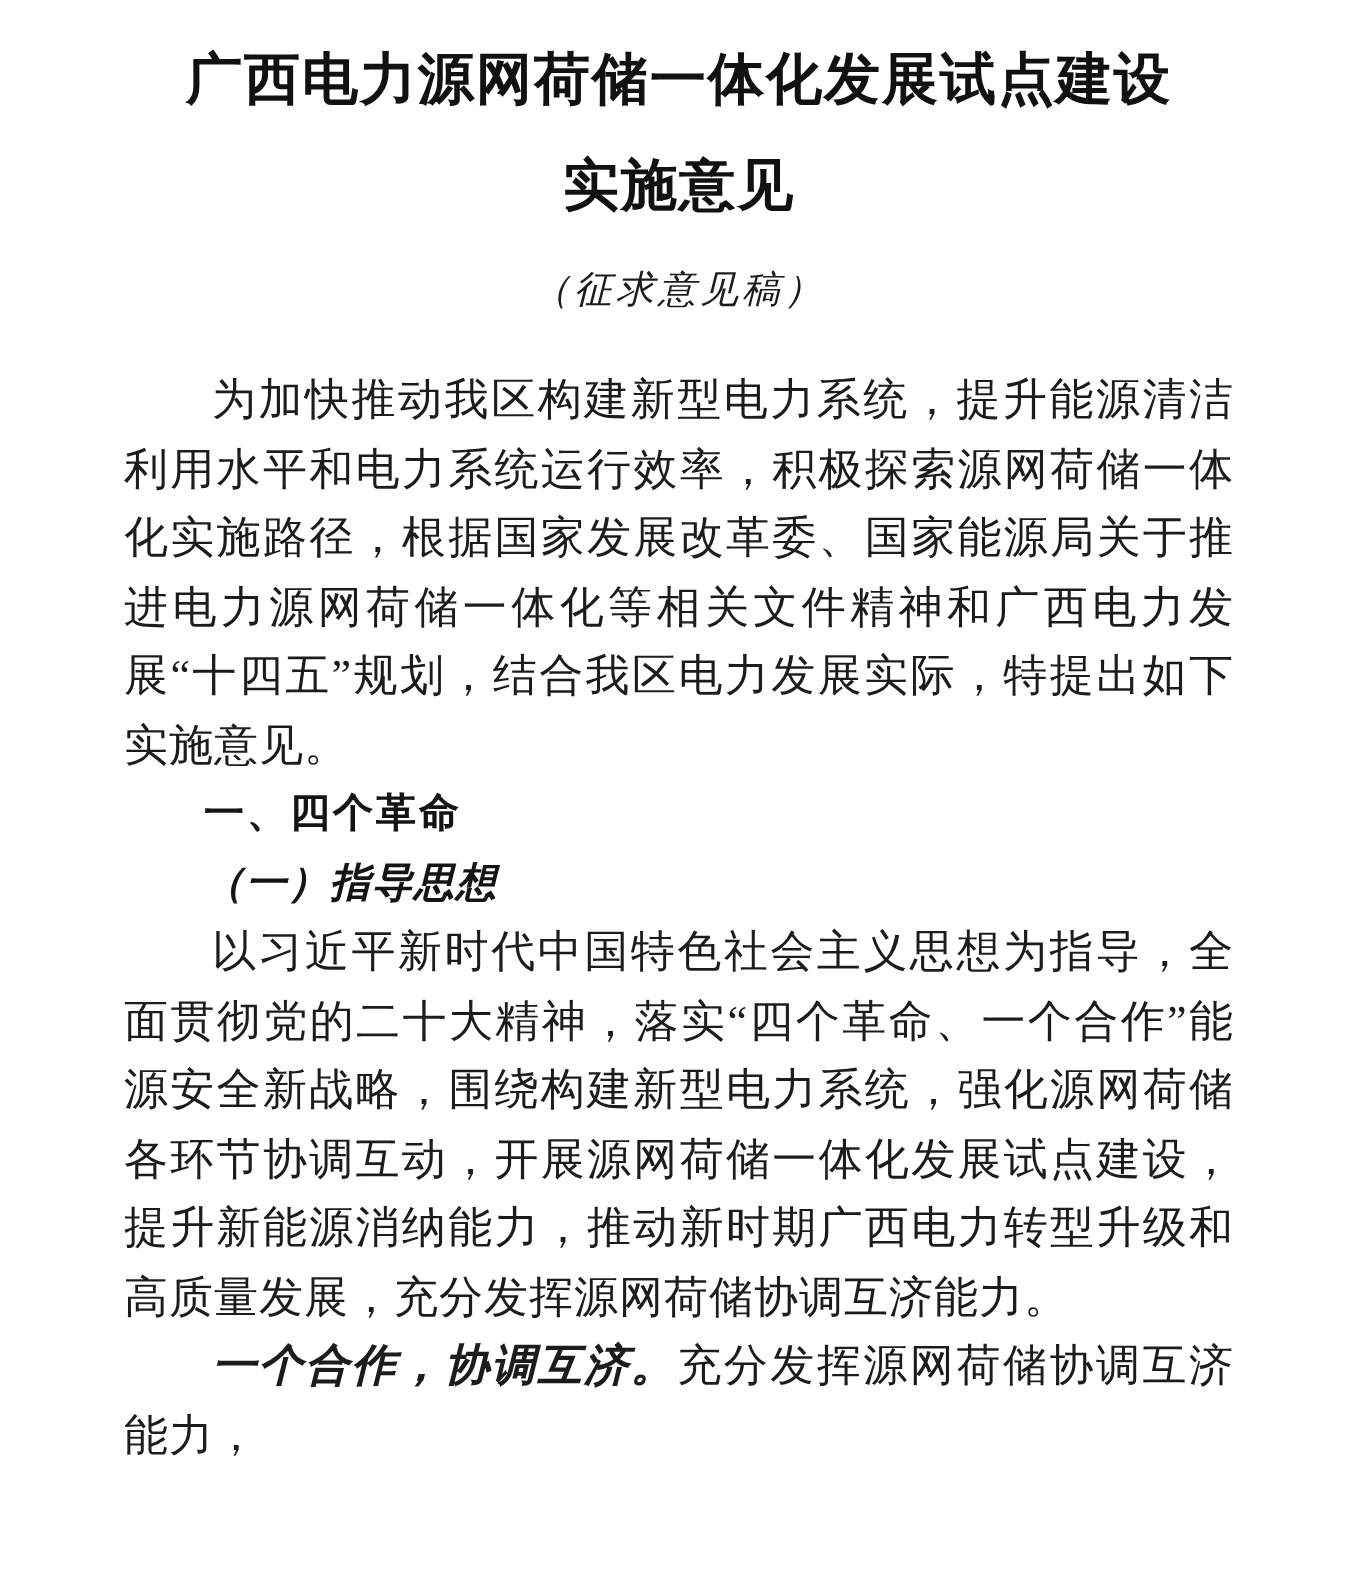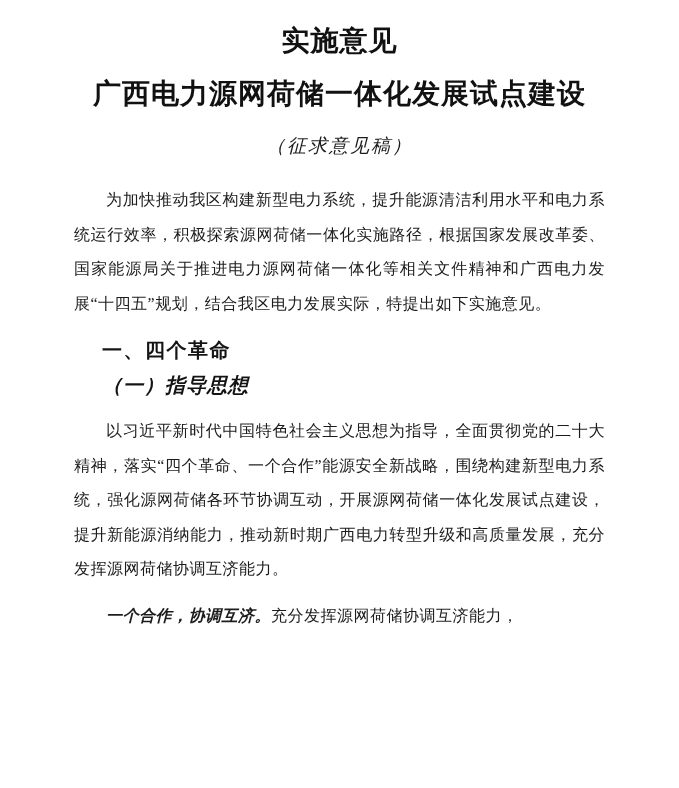--- a/index.html
+++ b/index.html
@@ -34,22 +34,22 @@
     margin: 11px 0 22px 0;
     text-align: center;
     font-size: 19px;
     line-height: 30px;
     font-weight: 400;
     font-style: italic; 
     letter-spacing: 2px;
     color: #1c1c1c;
   }
   .para {
-    margin: 12px;
-    font-size: 16px;
+    margin: 0;
+    font-size: 22px;
     line-height: 34.5px;
     letter-spacing: 0.5px;
     text-align: justify;
     text-indent: 2em;
     color: #1c1c1c;
   }
   .h-section {
     margin: 0;
     font-size: 20px;
     line-height: 34.5px;
@@ -73,22 +73,22 @@
     font-weight: 700;
     font-style: italic; 
   }
 </style>
 </head>
 <body>
 
 <div class="page">
 
   <h1 class="doc-title">
+    <span class="title-line">广西电力源网荷储一体化发展试点建设</span>
     <span class="title-line">实施意见</span>
-    <span class="title-line">广西电力源网荷储一体化发展试点建设</span>
   </h1>
 
   <div class="doc-subtitle">（征求意见稿）</div>
 
   <p class="para">为加快推动我区构建新型电力系统，提升能源清洁利用水平和电力系统运行效率，积极探索源网荷储一体化实施路径，根据国家发展改革委、国家能源局关于推进电力源网荷储一体化等相关文件精神和广西电力发展“十四五”规划，结合我区电力发展实际，特提出如下实施意见。</p>
 
   <h2 class="h-section">一、四个革命</h2>
 
   <h3 class="h-sub">（一）指导思想</h3>
 

